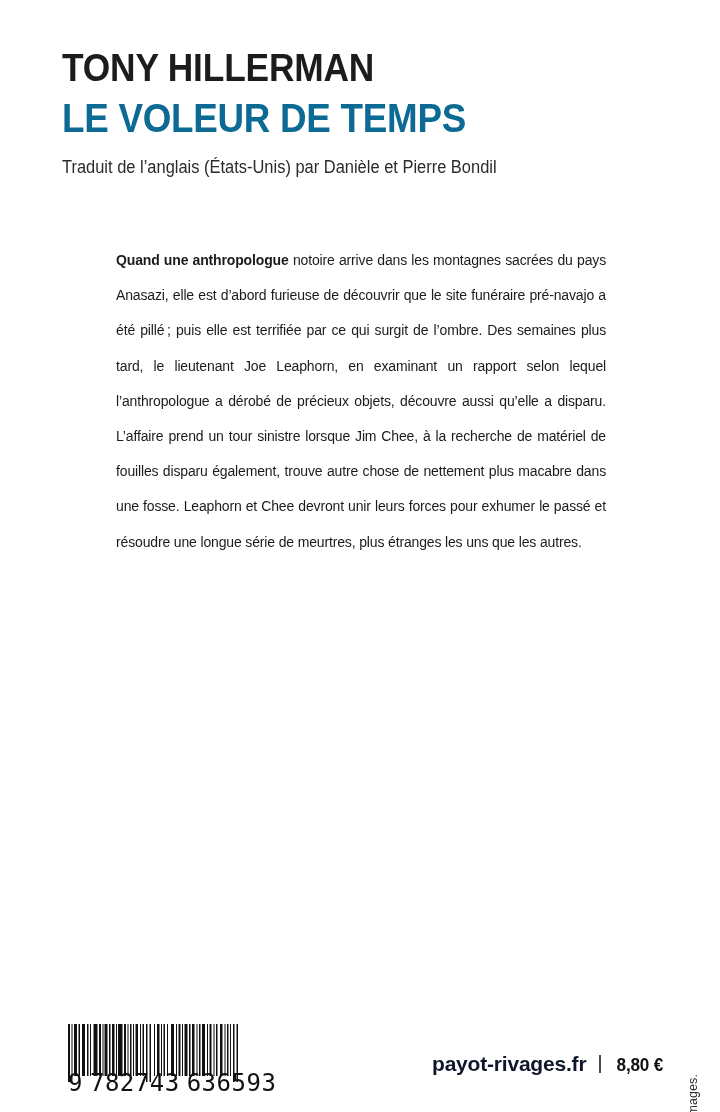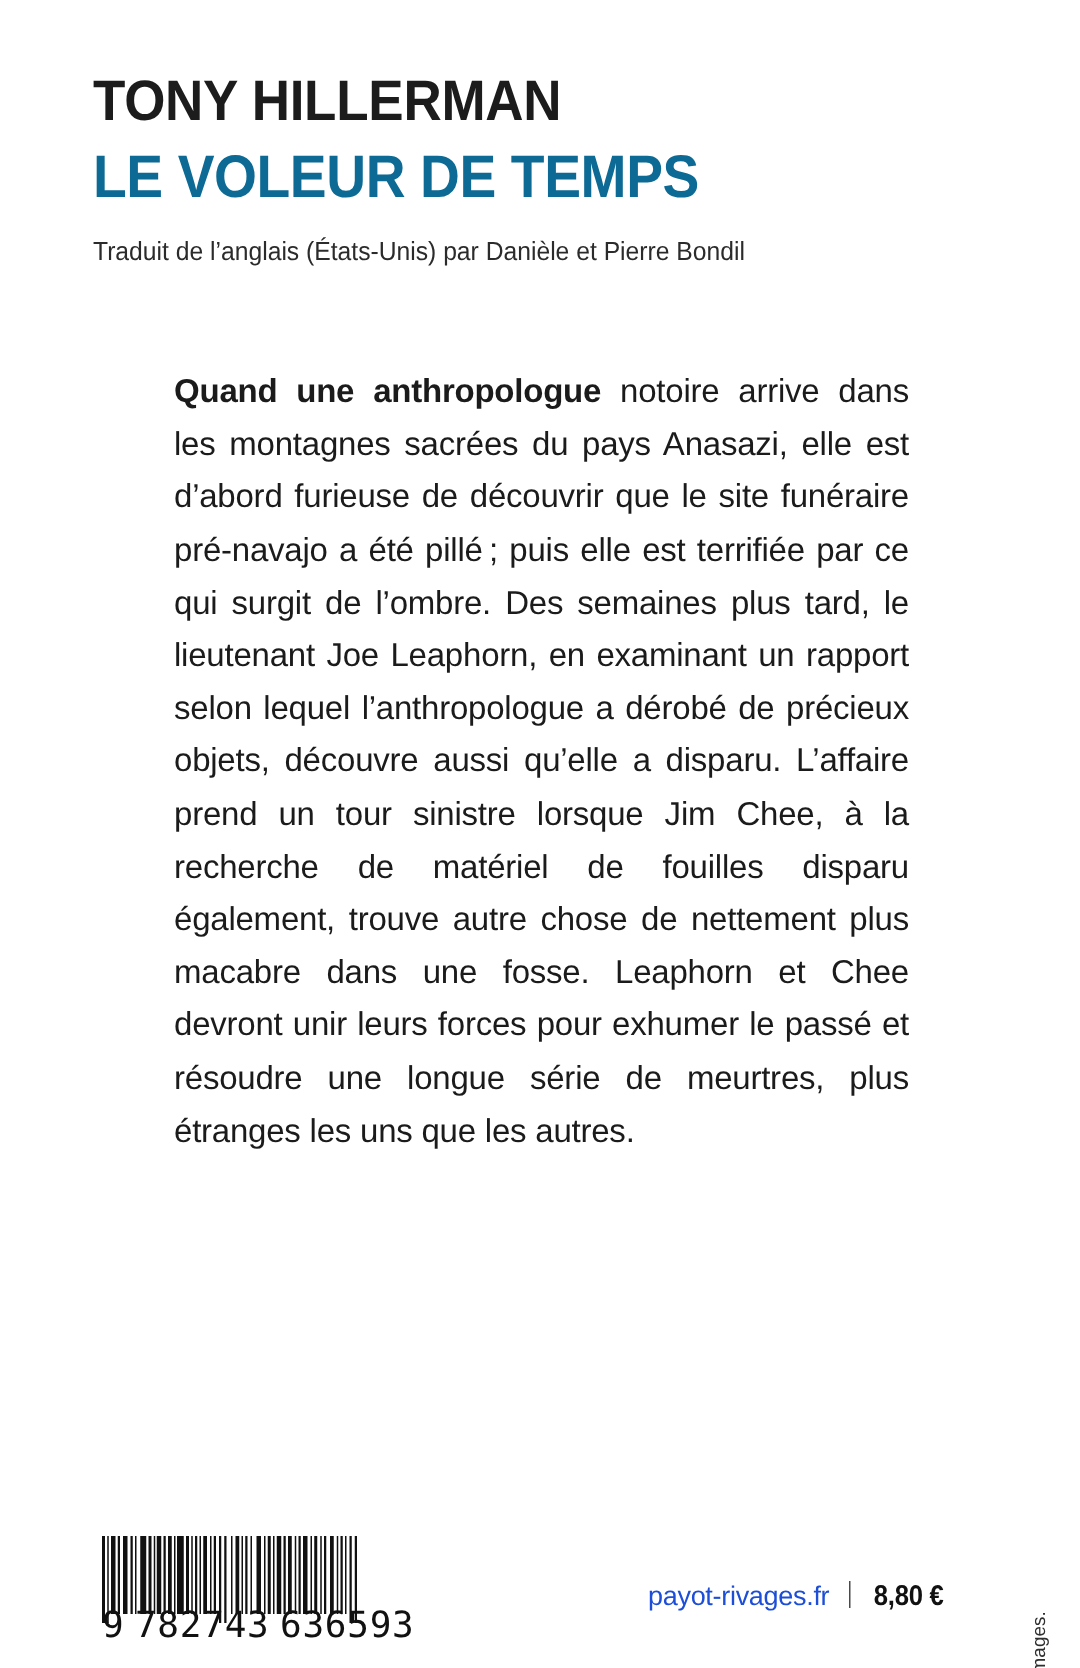--- a/index.html
+++ b/index.html
@@ -70,21 +70,21 @@
     margin: 14px 0 0 0;
   }
 
   
   .blurb {
     position: absolute;
     left: 116px;
     top: 243px;
     width: 490px;
     font-family: "Liberation Sans", sans-serif;
-    font-size: 22px;
+    font-size: 14px;
     line-height: 35.2px;
     color: #1b1b1b;
     text-align: justify;
     text-justify: inter-word;
     letter-spacing: -0.15px;
     margin: 0;
   }
   .blurb .lead {
     font-weight: 700;
   }
@@ -136,23 +136,23 @@
     position: absolute;
     left: 432px;
     bottom: 36px;
     display: flex;
     align-items: baseline;
     gap: 0;
     white-space: nowrap;
   }
   .pub-site {
     font-family: "Liberation Sans", sans-serif;
-    font-size: 18px;
-    font-weight: 400;
-    color: #1d4ed8;
+    font-size: 21px;
+    font-weight: 700;
+    color: #0f172a;
     letter-spacing: -0.2px;
   }
   .pub-sep {
     display: inline-block;
     width: 1.5px;
     height: 18px;
     background: #4a4a4a;
     margin: 0 13px;
     position: relative;
     top: 2px;

